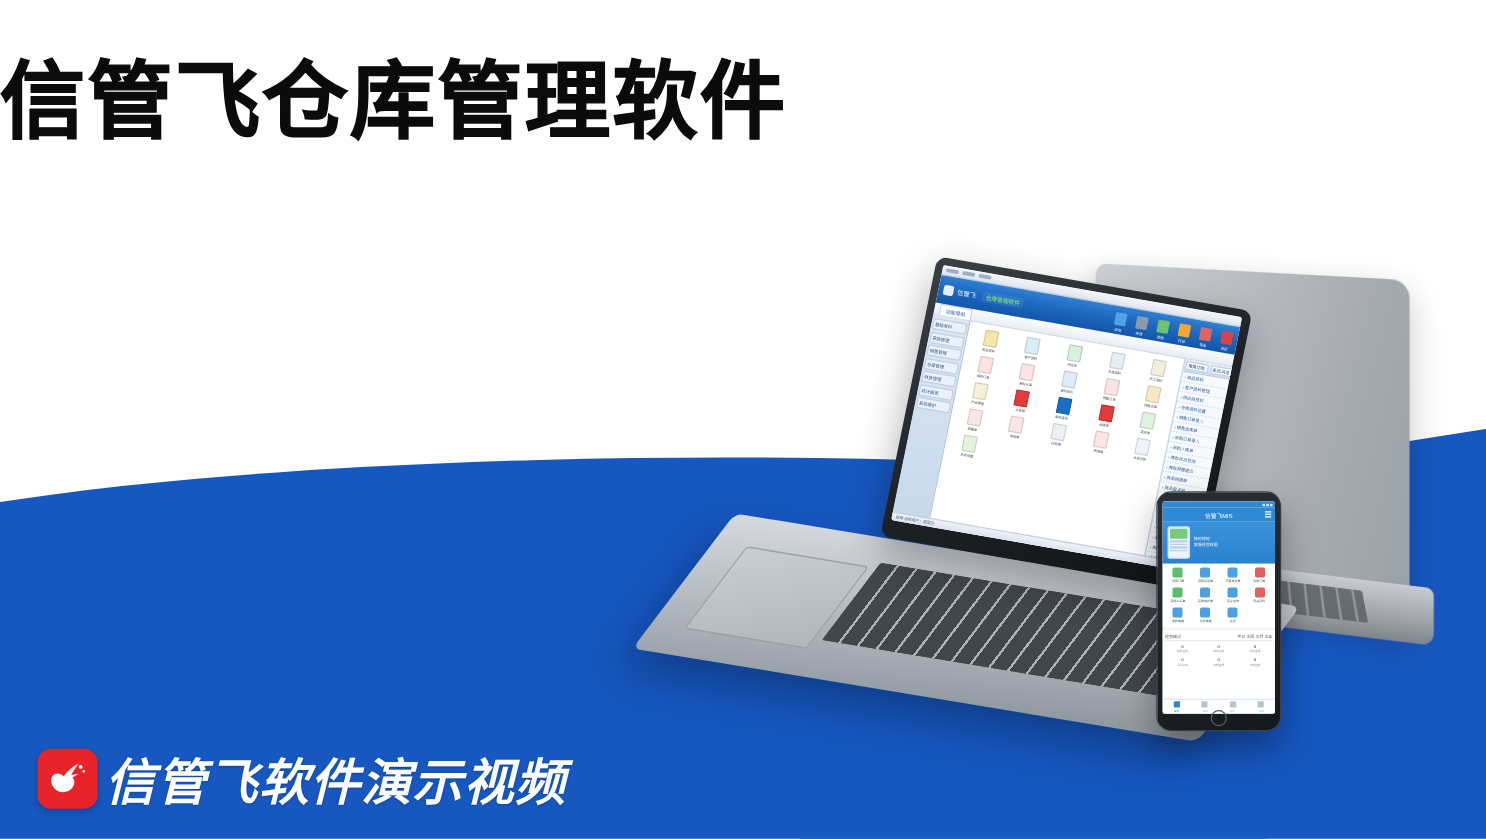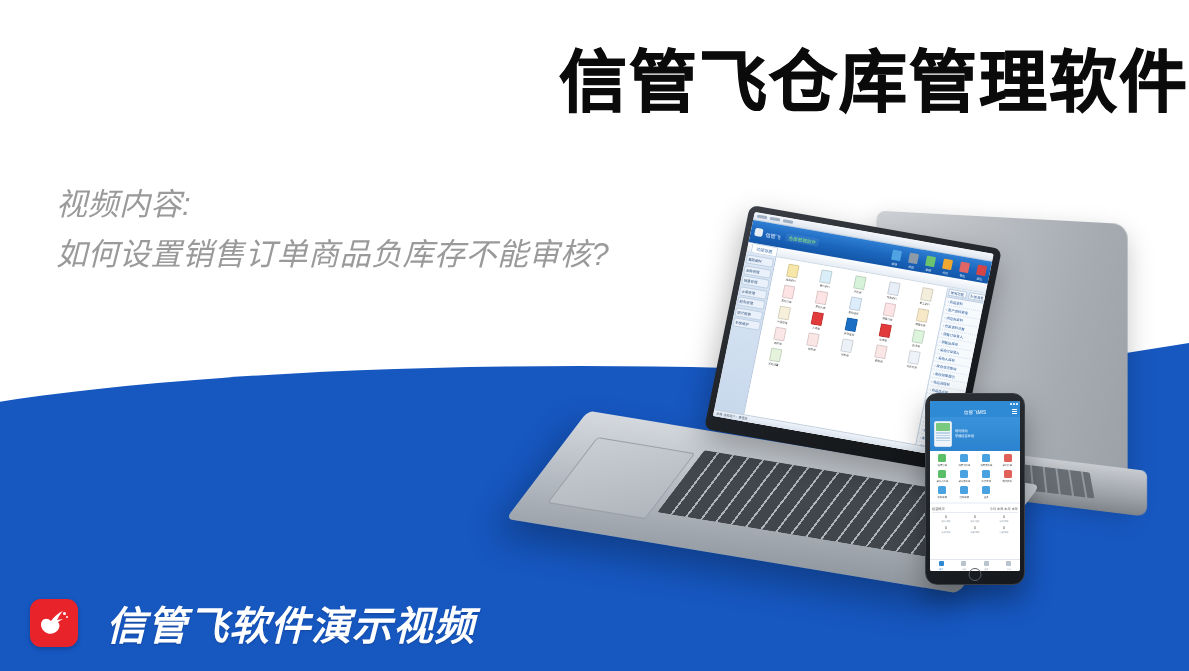--- a/index.html
+++ b/index.html
@@ -62,21 +62,21 @@
     height: 230px;
     background: #1657c0;
   }
 
   
   .title {
     position: absolute;
     left: 0;
     right: 0;
     top: 46px;
-    text-align: right;
+    text-align: left;
     font-size: 68px;
     line-height: 1.06;
     font-weight: 900;
     letter-spacing: 2px;
     color: #0b0b0b;
     z-index: 5;
     font-family: "Liberation Sans", "DejaVu Sans", sans-serif;
     -webkit-text-stroke: 1px #0b0b0b;
   }
 
@@ -491,21 +491,21 @@
   .brand-logo {
     width: 48px; height: 48px;
     border-radius: 11px;
     background: #e8232a;
     position: relative;
     flex: none;
     box-shadow: 0 2px 5px rgba(0,0,0,0.2);
   }
   .brand-logo svg { position: absolute; left: 6px; top: 6px; }
   .brand-text {
-    margin-left: 28px;
+    margin-left: 6px;
     color: #ffffff;
     font-size: 40px;
     font-weight: 700;
     font-style: italic;
     letter-spacing: 1px;
     white-space: nowrap;
     text-shadow: 0 1px 2px rgba(0,0,0,0.18);
   }
   .brand-tagline {
     margin-left: 18px;
@@ -523,24 +523,20 @@
 
   <div class="bg-layer">
     <div class="bottom-fill"></div>
     <div class="wave-light"></div>
     <div class="wave-dark"></div>
     <div class="wave-dark-right"></div>
   </div>
 
   <div class="title">信管飞仓库管理软件</div>
 
-  <div class="subtitle-block">
-    <div class="subtitle-line">视频内容:</div>
-    <div class="subtitle-line">如何设置销售订单商品负库存不能审核?</div>
-  </div>
 
   <div class="devices">
 
     <div class="laptop-back"></div>
     <div class="laptop-back-base"></div>
     <div class="laptop-back-keys"></div>
 
     <div class="laptop-front">
       <div class="lf-base">
         <div class="lf-keys"></div>

